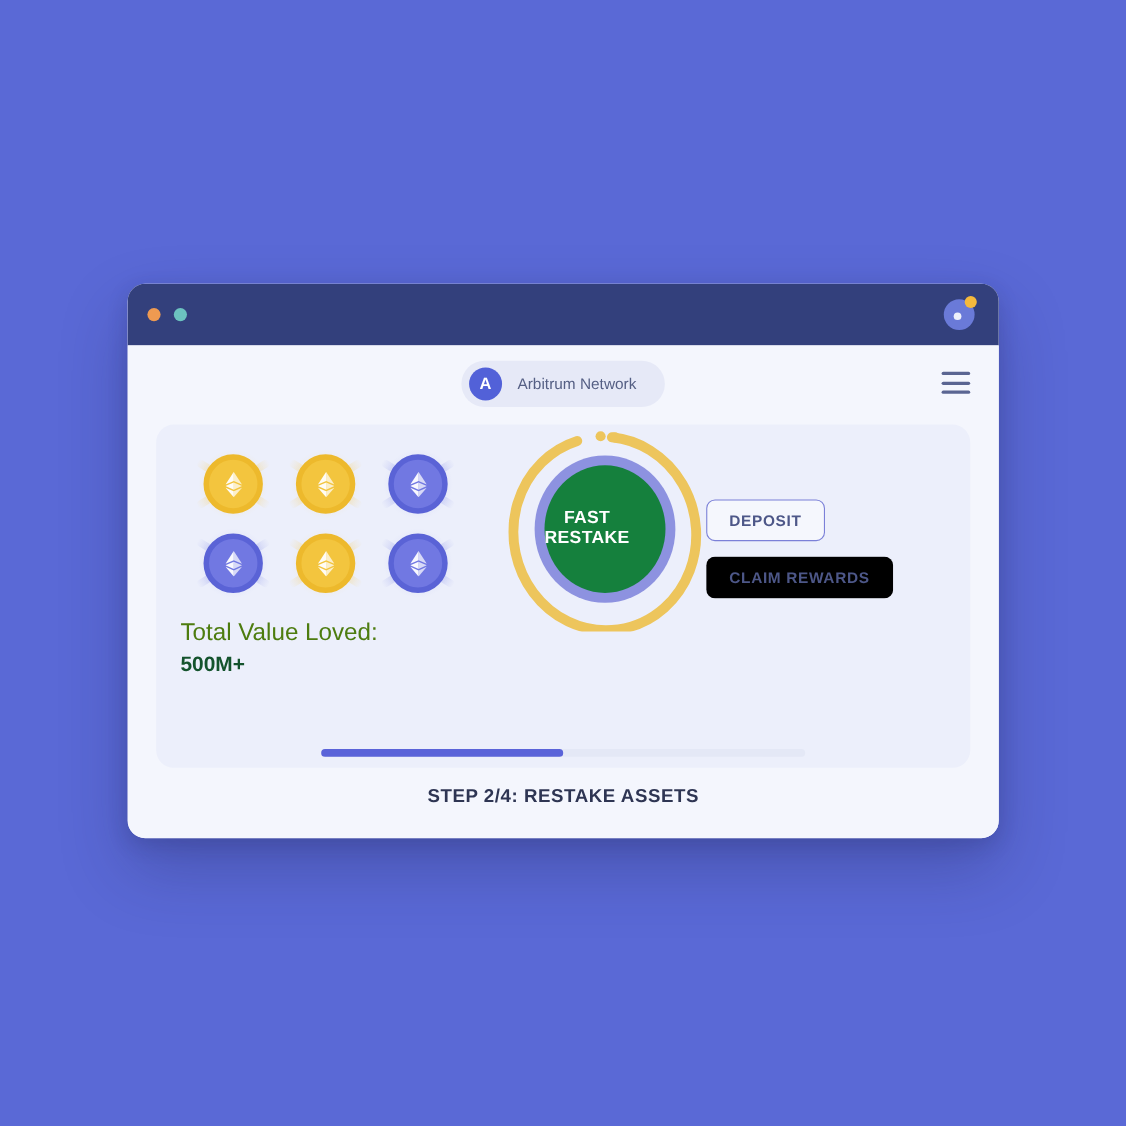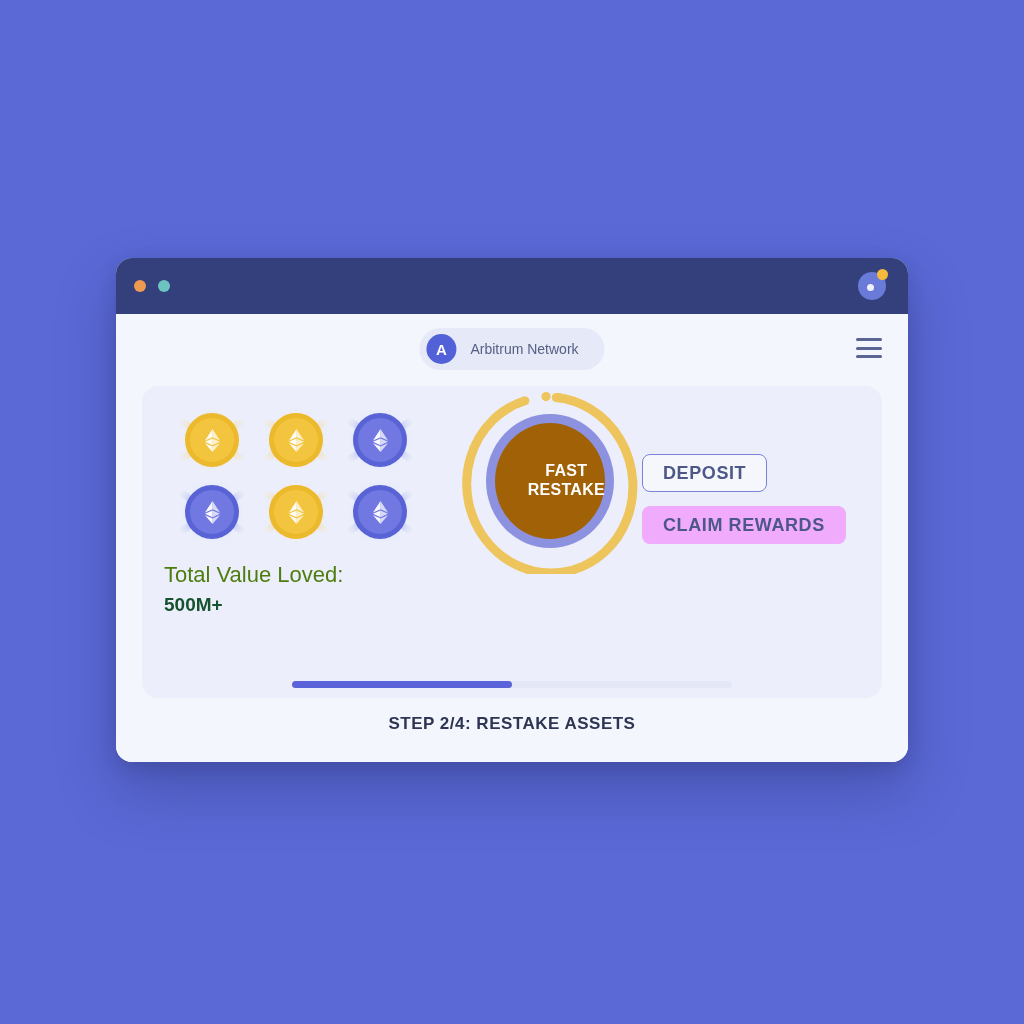--- a/index.html
+++ b/index.html
@@ -96,38 +96,38 @@
 
   
   .dial{position:absolute;left:320px;top:2px;width:176px;height:186px;}
   .ring{position:absolute;inset:0;}
   .core-outer{
     position:absolute;left:50%;top:50%;transform:translate(-50%,-50%);
     width:128px;height:134px;border-radius:50%;background:#8d92e0;
   }
   .core-inner{
     position:absolute;left:50%;top:50%;transform:translate(-50%,-50%);
-    width:110px;height:116px;border-radius:50%;background:#a16207;
-    display:flex;align-items:center;justify-content:flex-end;
+    width:110px;height:116px;border-radius:50%;background:#15803d;
+    display:flex;align-items:center;justify-content:flex-start;
   }
   .core-text{
     color:#ffffff;font-size:16px;font-weight:bold;line-height:1.18;
     text-align:center;letter-spacing:.3px;
   }
 
   
   .actions{position:absolute;left:500px;top:68px;width:240px;}
   .btn-row{display:flex;gap:14px;flex-wrap:wrap;}
   .btn{
-    border-radius:8px;font-size:18px;font-weight:bold;letter-spacing:.6px;
+    border-radius:8px;font-size:14px;font-weight:bold;letter-spacing:.6px;
     color:#4d5788;display:inline-flex;align-items:center;justify-content:center;
     height:38px;padding:0 20px;box-sizing:border-box;
   }
   .btn.outline{background:#f5f7fd;border:1.5px solid #7b80d8;}
-  .btn.solid{background:#f0abfc;border:1.5px solid transparent;}
+  .btn.solid{background:#000000;border:1.5px solid transparent;}
   .btn.withdraw{margin-top:16px;}
 
   
   .stats{position:absolute;left:22px;top:172px;}
   .stat{margin-bottom:18px;}
   .stat-label{font-size:22px;color:#4d7c0f;line-height:1.5;}
   .stat-value{font-size:19px;color:#14532d;font-weight:bold;line-height:1.45;}
 
   
   .progress{

